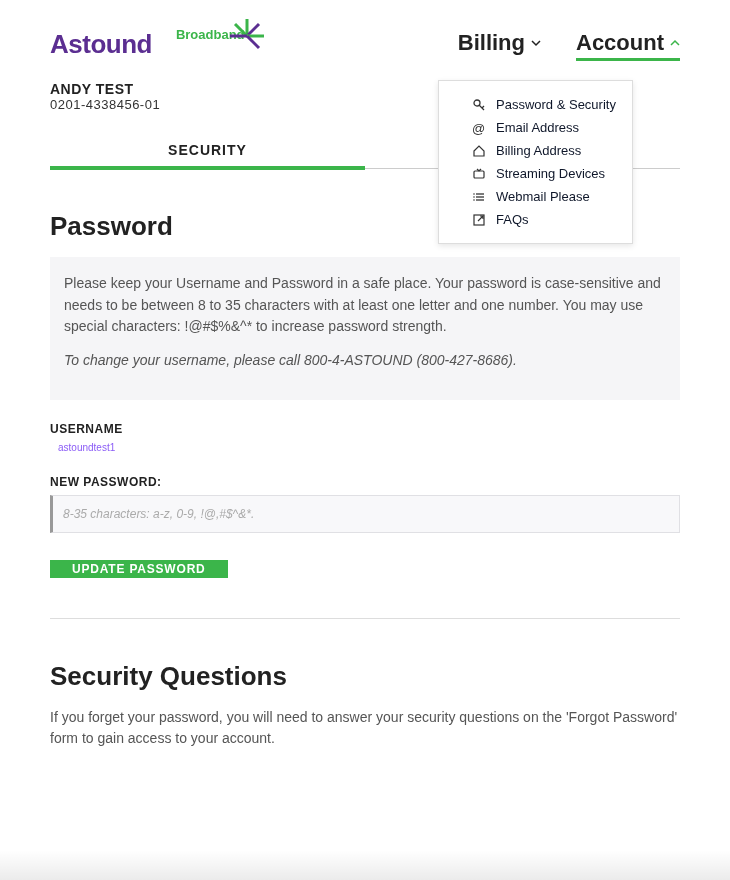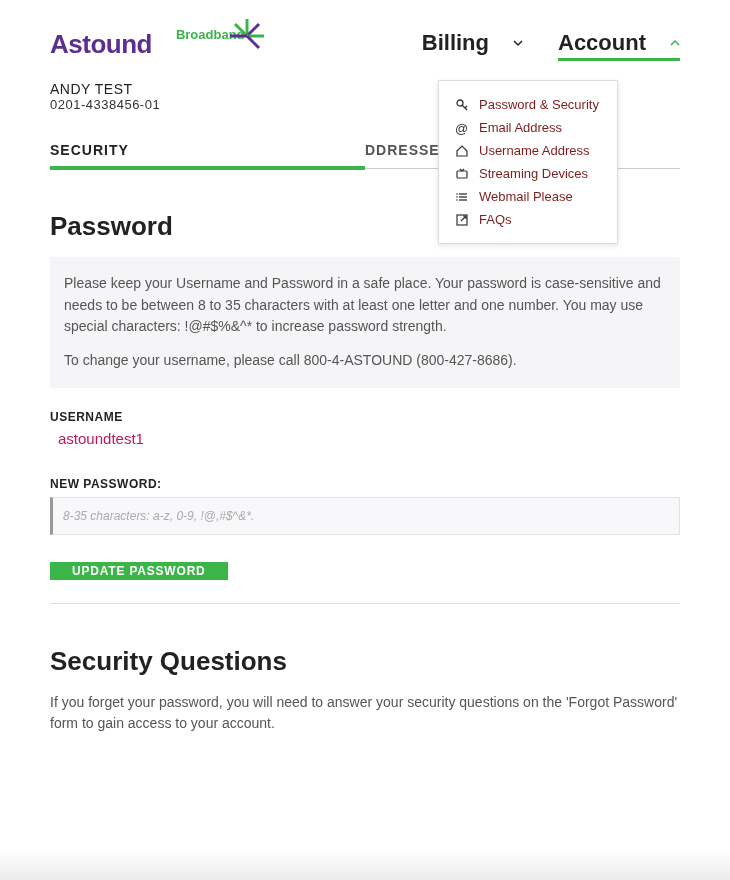--- a/index.html
+++ b/index.html
@@ -57,21 +57,21 @@
       align-items: flex-start;
       padding-top: 10px;
     }
     .nav-item {
       font-size: 22px;
       font-weight: bold;
       color: #222;
       cursor: pointer;
       display: flex;
       align-items: center;
-      gap: 24px;
+      gap: 6px;
       position: relative;
     }
     .nav-item.active {
       border-bottom: 3px solid #3bb54a;
       padding-bottom: 2px;
     }
     .chevron {
       width: 10px;
       height: 10px;
       display: inline-block;
@@ -86,52 +86,54 @@
       padding: 12px 16px;
       min-width: 180px;
       z-index: 10;
     }
     .dropdown-item {
       display: flex;
       align-items: center;
       gap: 10px;
       padding: 4px 0;
       font-size: 13px;
-      color: #7f1d1d;
+      color: #0f172a;
       cursor: pointer;
+      margin-left: 17px;
     }
     .dropdown-icon {
       width: 14px;
       height: 14px;
       flex-shrink: 0;
       display: flex;
       align-items: center;
       justify-content: center;
     }
     .account-info {
       margin-bottom: 18px;
     }
     .account-name {
       font-size: 14px;
-      font-weight: normal;
+      font-weight: bold;
       letter-spacing: 0.5px;
       color: #222;
     }
     .account-number {
       font-size: 13px;
       color: #333;
       letter-spacing: 0.5px;
     }
     .tabs {
       display: flex;
       border-bottom: 1px solid #ccc;
       margin-bottom: 35px;
     }
     .tab {
       flex: 1;
+      text-align: center;
       padding: 12px 0 10px 0;
       font-size: 14px;
       font-weight: 600;
       color: #555;
       letter-spacing: 1px;
       cursor: pointer;
       position: relative;
     }
     .tab.active {
       color: #222;
@@ -157,33 +159,34 @@
       padding: 16px 14px;
       margin-bottom: 22px;
       font-size: 14px;
       color: #555;
       line-height: 1.55;
     }
     .info-box p {
       margin-bottom: 12px;
     }
     .info-box p:last-child {
-      margin-bottom: 0;
+      margin-bottom: 12px;
+      font-style: italic;
     }
     .field-label {
       font-size: 12px;
       font-weight: bold;
       letter-spacing: 0.5px;
       color: #222;
       margin-bottom: 6px;
     }
     .field-value {
-      font-size: 15px;
-      color: #be185d;
-      margin-bottom: 30px;
+      font-size: 10px;
+      color: #8b5cf6;
+      margin-bottom: 22px;
       padding-left: 8px;
     }
     .input-wrap {
       margin-bottom: 26px;
     }
     .text-input {
       width: 100%;
       padding: 11px 10px;
       border: 1px solid #e0e0e4;
       border-left: 3px solid #999;
@@ -198,21 +201,21 @@
     }
     .btn-primary {
       background: #3bb54a;
       color: #fff;
       border: none;
       padding: 2px 22px;
       font-size: 12px;
       font-weight: bold;
       letter-spacing: 0.8px;
       cursor: pointer;
-      margin-bottom: 23px;
+      margin-bottom: 40px;
     }
     .divider {
       border: none;
       border-top: 1px solid #ddd;
       margin-bottom: 25px;
     }
     .body-text {
       font-size: 14px;
       color: #555;
       line-height: 1.55;
@@ -282,21 +285,21 @@
           </svg>
       </span>
       <span>Email Address</span>
     </div>
     <div class="dropdown-item">
       <span class="dropdown-icon">
         <svg viewBox="0 0 14 14" width="14" height="14">
             <path d="M2 7 L7 2 L12 7 L12 12 L2 12 Z" fill="none" stroke="#333" stroke-width="1.2"></path>
           </svg>
       </span>
-      <span>Username Address</span>
+      <span>Billing Address</span>
     </div>
     <div class="dropdown-item">
       <span class="dropdown-icon">
         <svg viewBox="0 0 14 14" width="14" height="14">
             <rect x="2" y="4" width="10" height="7" rx="1" fill="none" stroke="#333" stroke-width="1.2"></rect>
             <line x1="5" y1="2" x2="7" y2="4" stroke="#333" stroke-width="1.2"></line>
             <line x1="9" y1="2" x2="7" y2="4" stroke="#333" stroke-width="1.2"></line>
           </svg>
       </span>
       <span>Streaming Devices</span>

